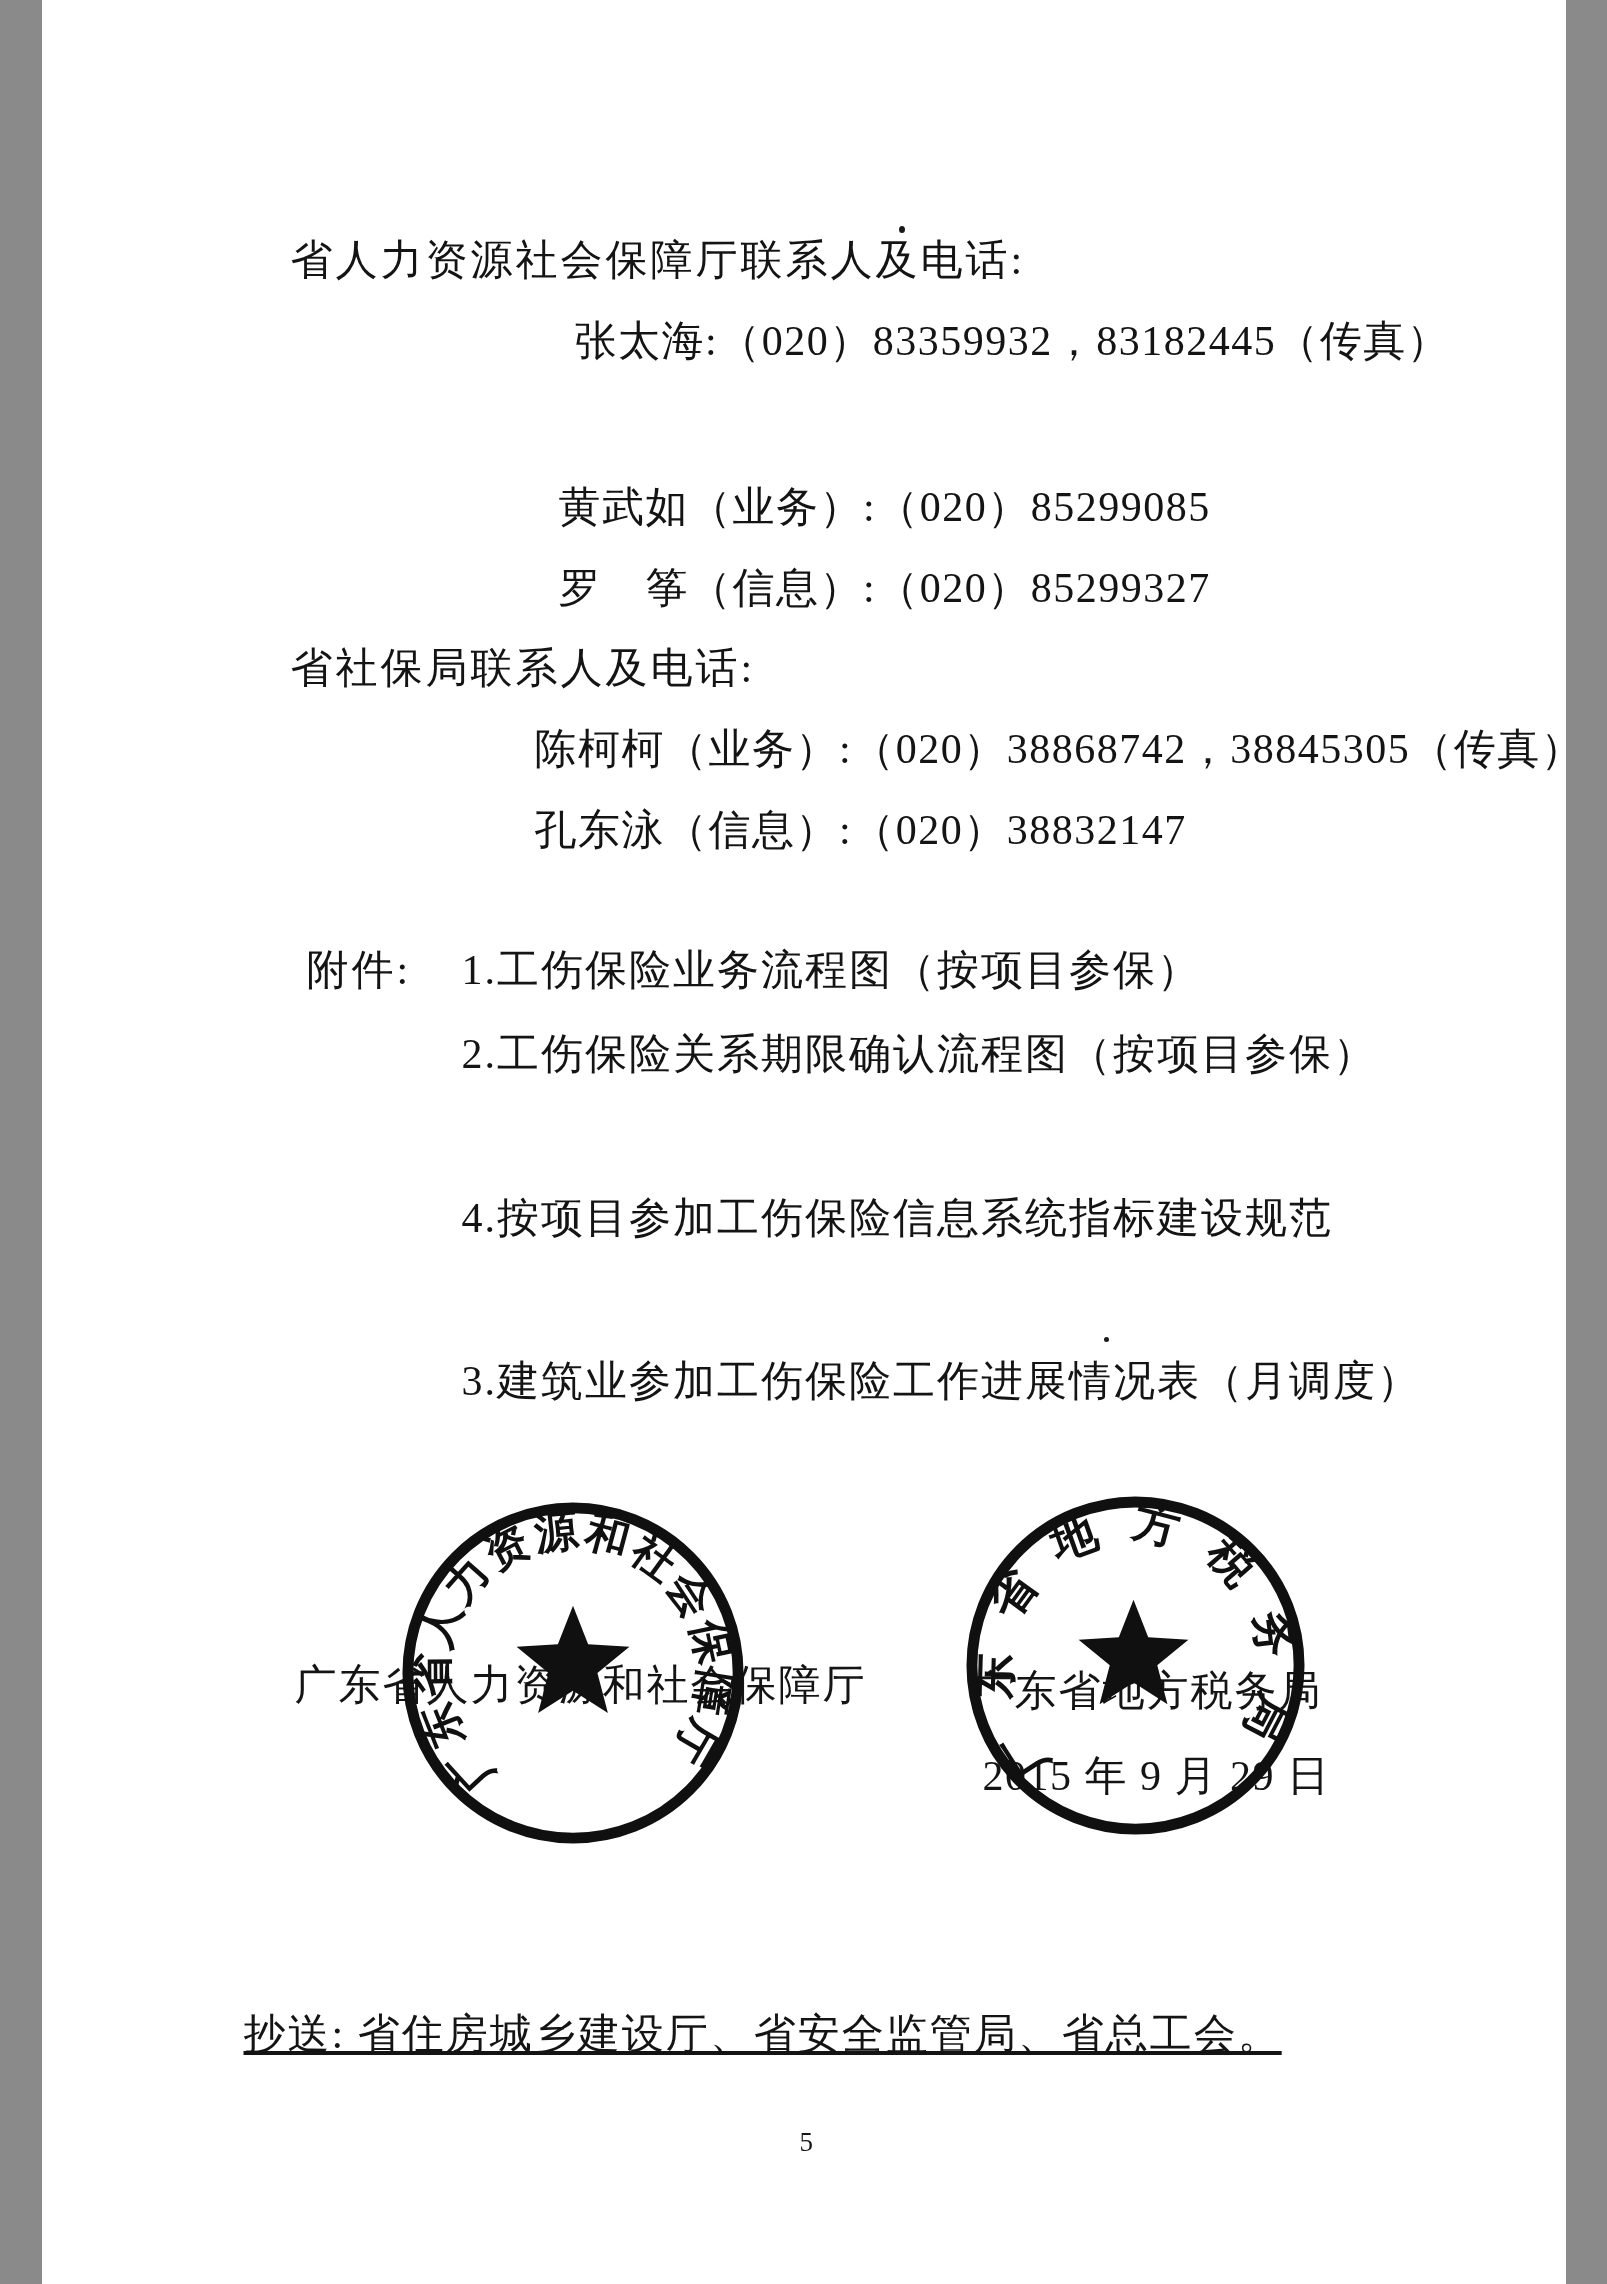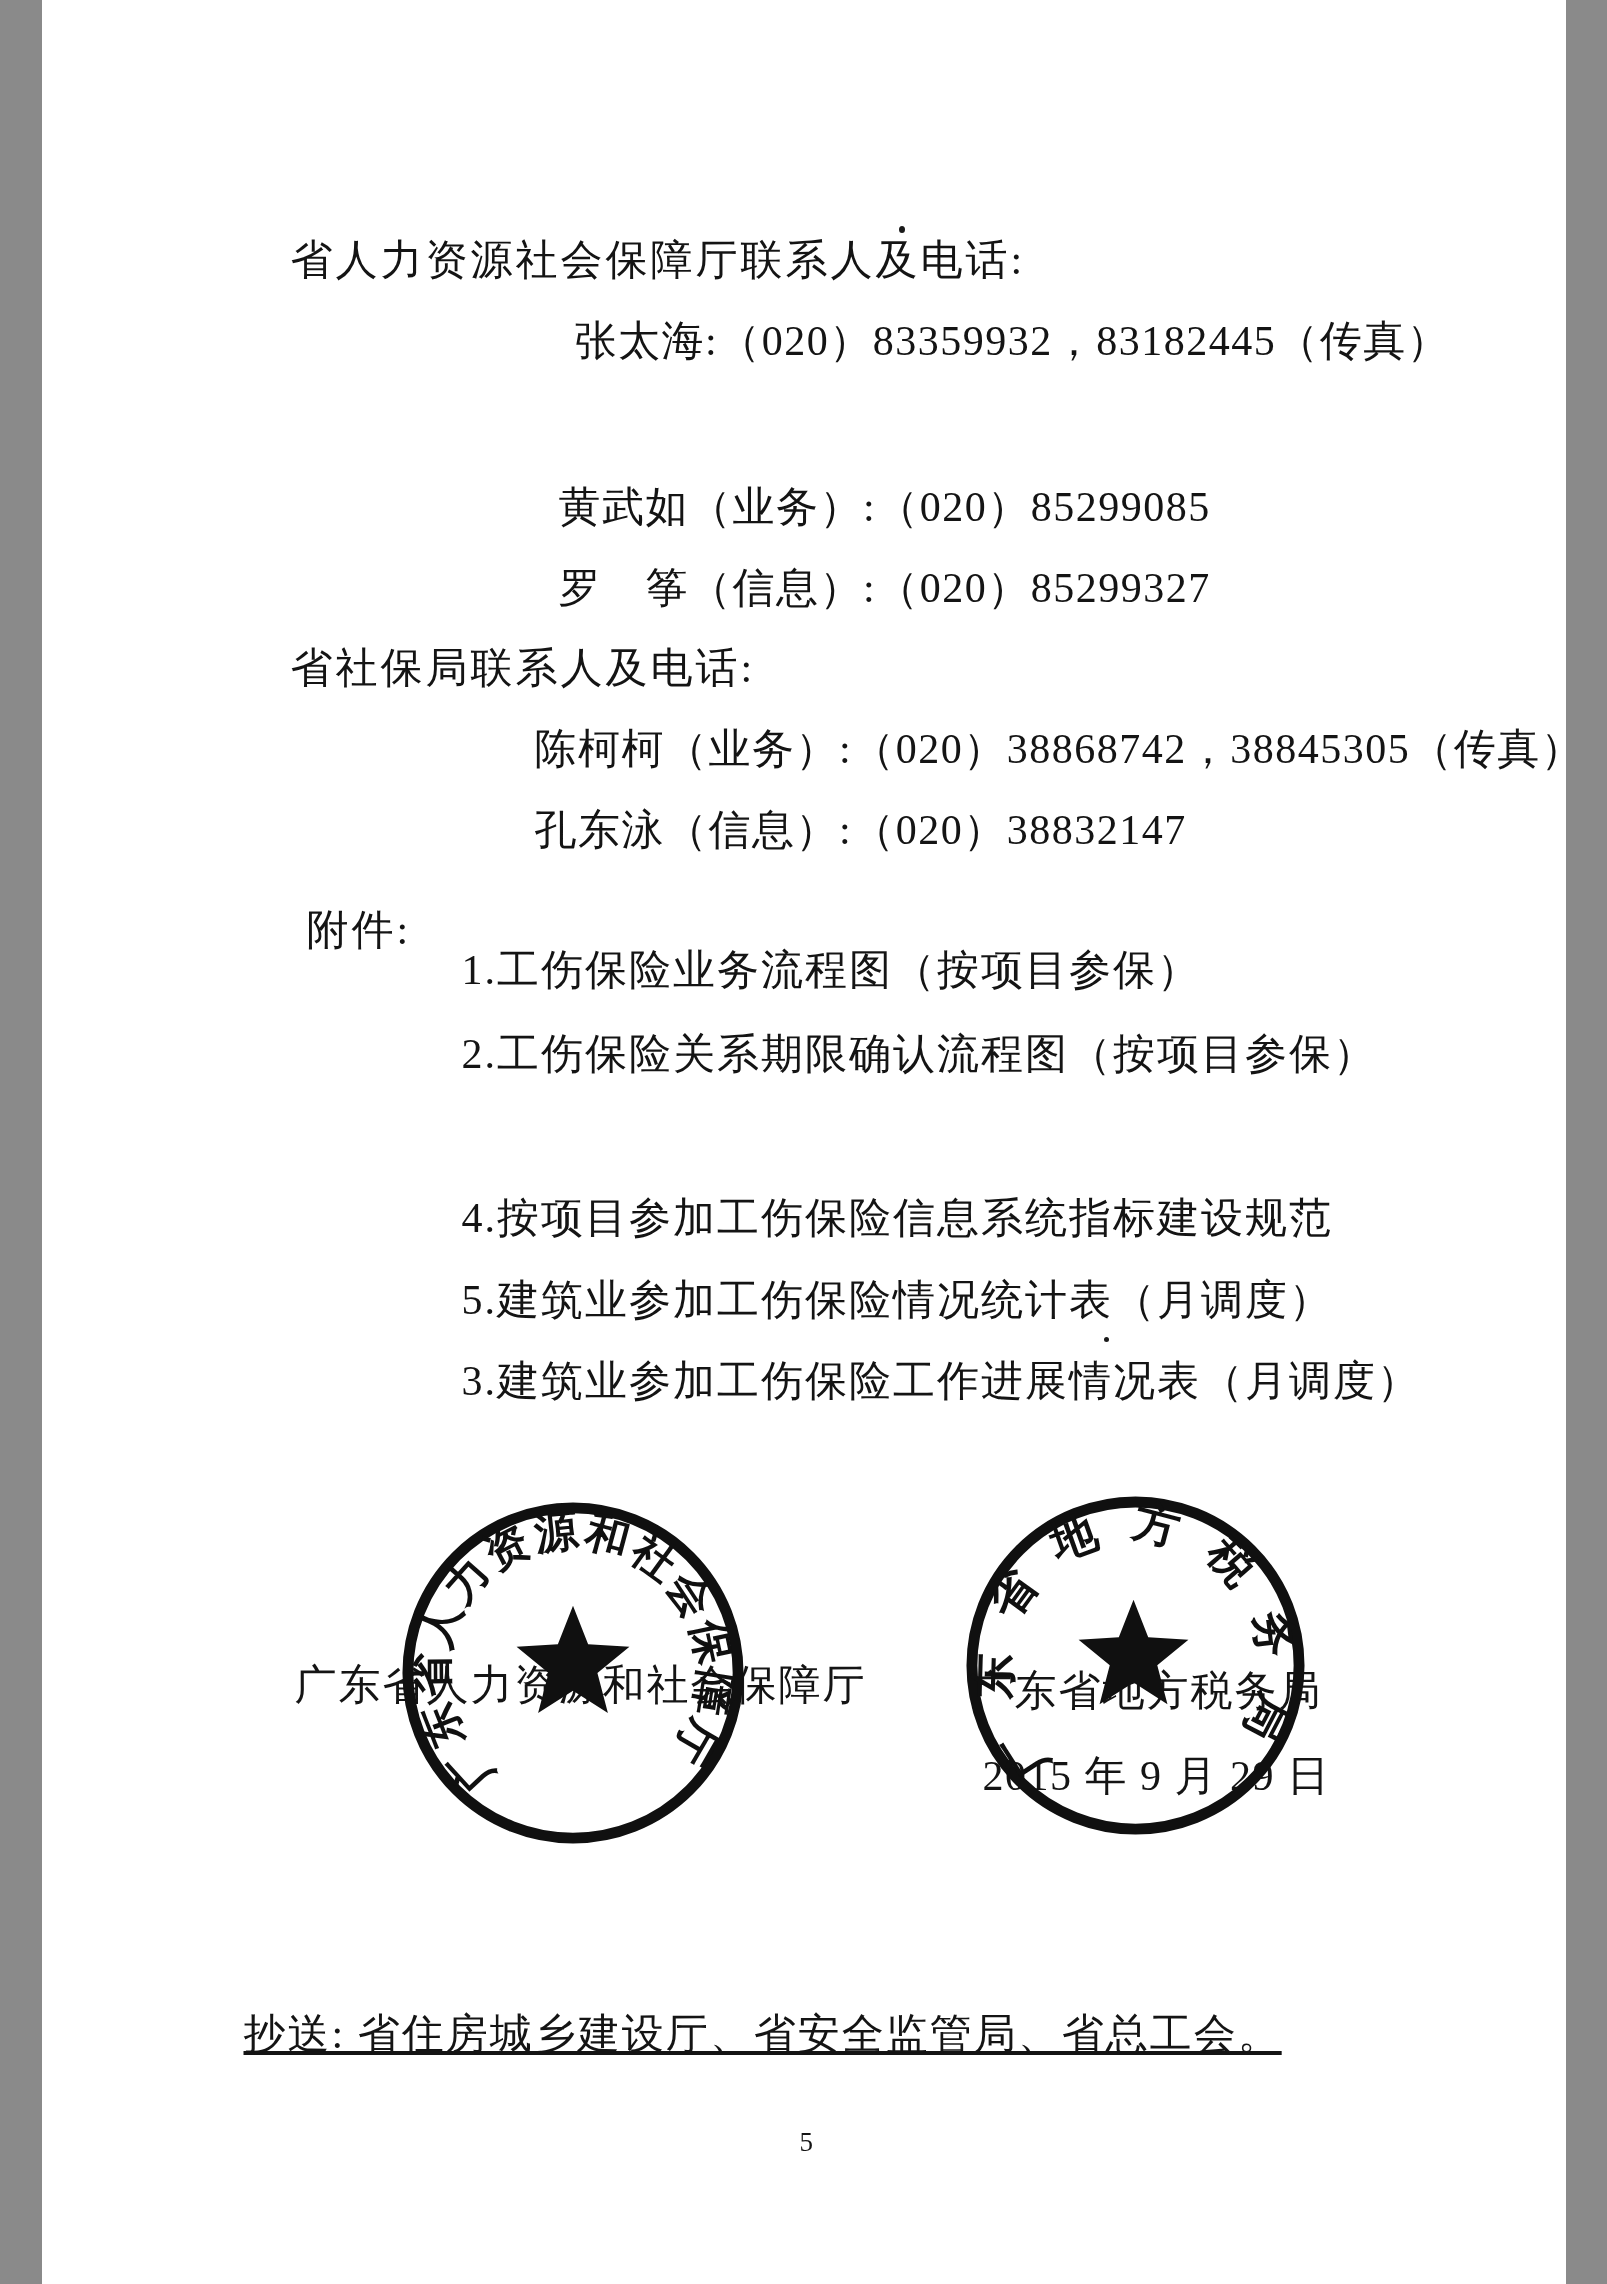--- a/index.html
+++ b/index.html
@@ -56,25 +56,24 @@
   <div class="line header-line" style="left:249px;top:234px">省人力资源社会保障厅联系人及电话:</div>
   <div class="line" style="left:533px;top:315px">张太海:（020）83359932，83182445（传真）</div>
 
   <div class="line" style="left:517px;top:481px">黄武如（业务）:（020）85299085</div>
   <div class="line" style="left:517px;top:562px">罗　筝（信息）:（020）85299327</div>
 
   <div class="line header-line" style="left:249px;top:642px">省社保局联系人及电话:</div>
   <div class="line" style="left:493px;top:723px">陈柯柯（业务）:（020）38868742，38845305（传真）</div>
   <div class="line" style="left:493px;top:804px">孔东泳（信息）:（020）38832147</div>
 
-  <div class="line header-line" style="left:265px;top:904px">附件: </div>
+  <div class="line header-line" style="left:265px;top:944px">附件: </div>
   <div class="line attach-item" style="left:420px;top:944px">1.工伤保险业务流程图（按项目参保）</div>
   <div class="line attach-item" style="left:420px;top:1028px">2.工伤保险关系期限确认流程图（按项目参保）</div>
   <div class="line attach-item" style="left:420px;top:1192px">4.按项目参加工伤保险信息系统指标建设规范</div>
-  <div class="line attach-item" style="left:420px;top:1274px">5.建筑业参加工伤保险情况统计表（月调度）</div>
   <div class="line attach-item" style="left:420px;top:1355px">3.建筑业参加工伤保险工作进展情况表（月调度）</div>
 
   <div class="line org-line" style="left:253px;top:1659px">广东省人力资源和社会保障厅</div>
   <div class="line org-line" style="left:929px;top:1665px">广东省地方税务局</div>
   <div class="line" style="left:941px;top:1750px">2015 年 9 月 29 日</div>
 
   <svg class="seal" style="left:357px;top:1499px" width="348" height="348" viewBox="0 0 352 352">
     <circle cx="176" cy="176" r="167" fill="none" stroke="#101010" stroke-width="11"></circle>
     <polygon transform="translate(176,168)" fill="#101010" points="0,-60 15.3,-21 57.1,-18.5 24.7,8 35.3,48.5 0,26 -35.3,48.5 -24.7,8 -57.1,-18.5 -15.3,-21"></polygon>
     <defs>

